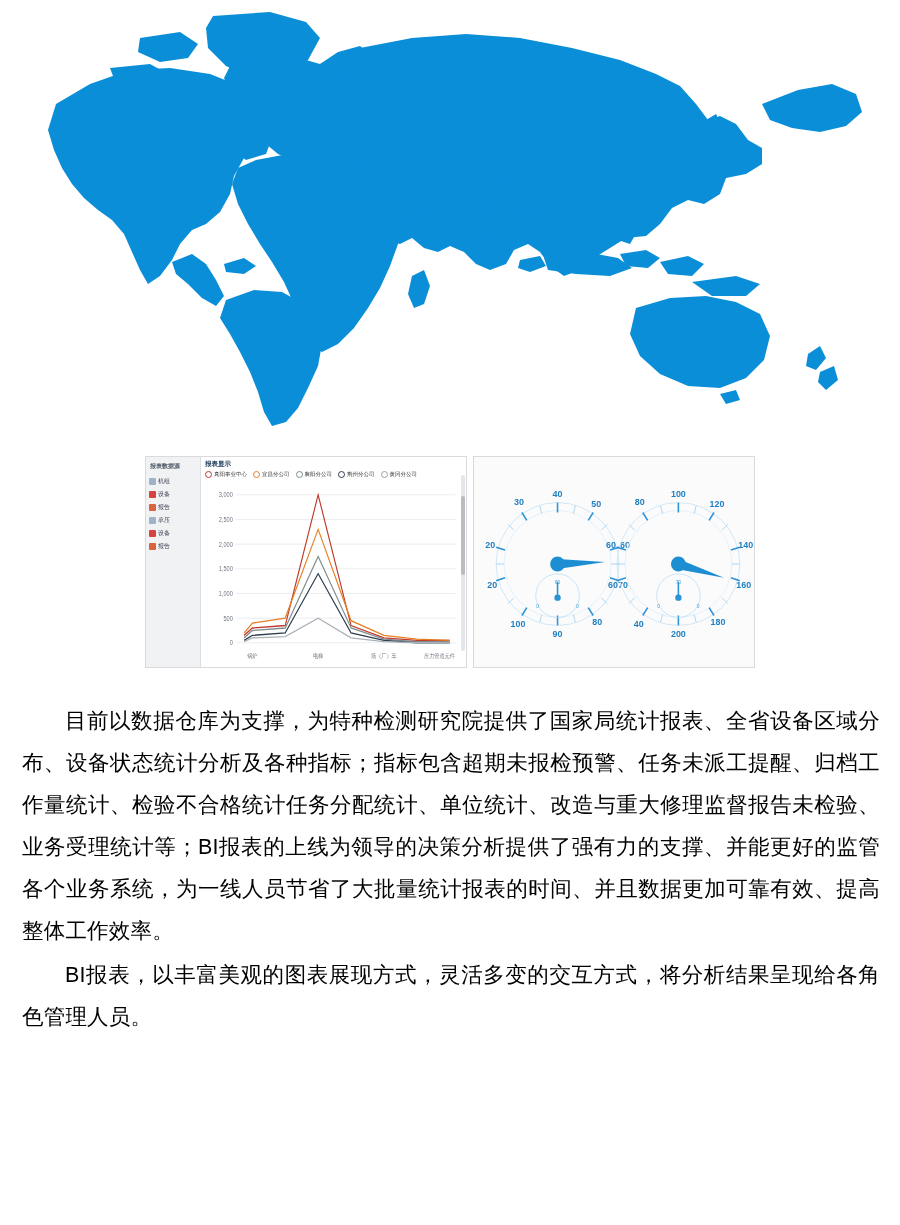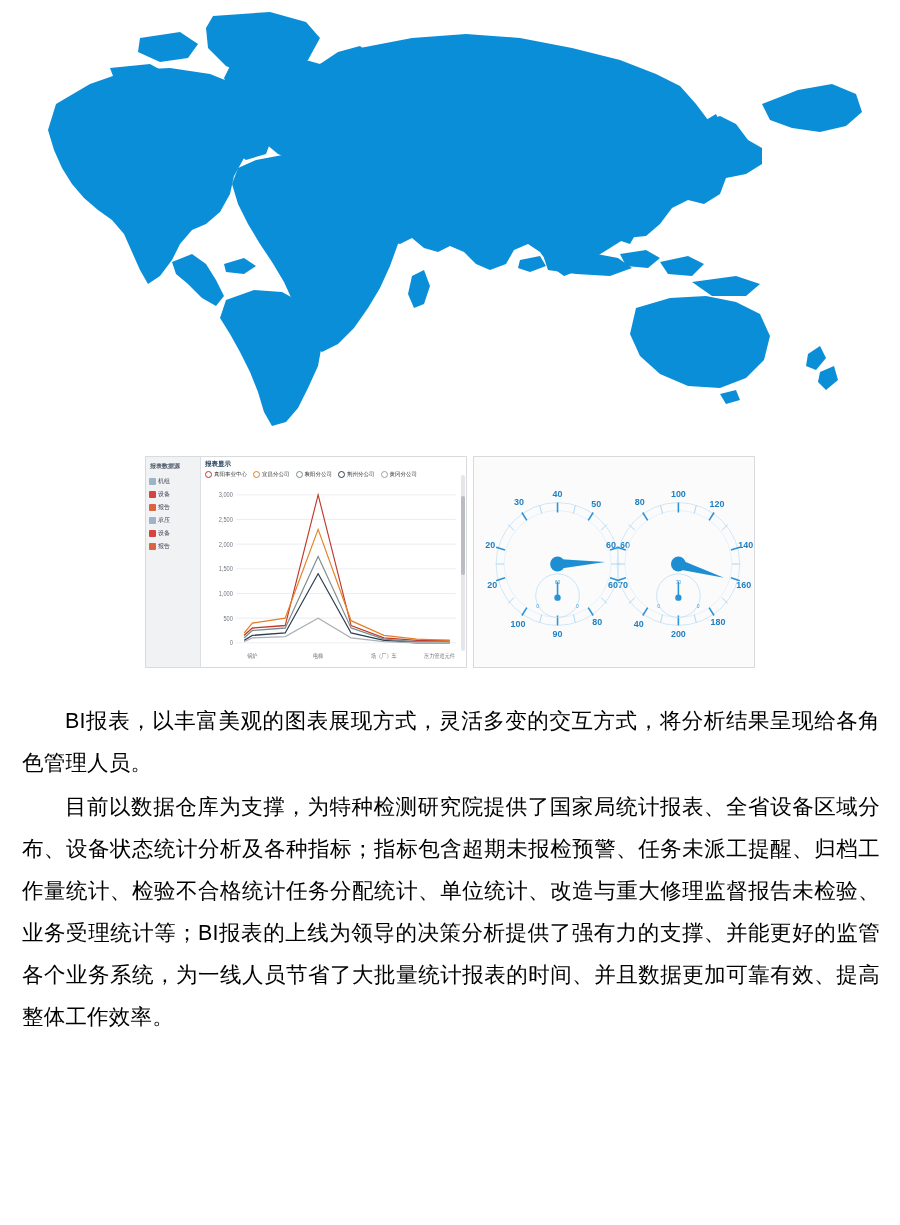--- a/index.html
+++ b/index.html
@@ -462,15 +462,15 @@
         <g>
           <polygon points="206,103 252,122 204,113" fill="#1e8ed3"></polygon>
           <circle cx="206" cy="108" r="7.5" fill="#1e8ed3"></circle>
         </g>
       </g>
     </svg>
   </div>
 </div>
 
 <div id="article">
+  <p>目前以数据仓库为支撑，为特种检测研究院提供了国家局统计报表、全省设备区域分布、设备状态统计分析及各种指标；指标包含超期未报检预警、任务未派工提醒、归档工作量统计、检验不合格统计任务分配统计、单位统计、改造与重大修理监督报告未检验、业务受理统计等；BI报表的上线为领导的决策分析提供了强有力的支撑、并能更好的监管各个业务系统，为一线人员节省了大批量统计报表的时间、并且数据更加可靠有效、提高整体工作效率。</p>
   <p>BI报表，以丰富美观的图表展现方式，灵活多变的交互方式，将分析结果呈现给各角色管理人员。</p>
-  <p>目前以数据仓库为支撑，为特种检测研究院提供了国家局统计报表、全省设备区域分布、设备状态统计分析及各种指标；指标包含超期未报检预警、任务未派工提醒、归档工作量统计、检验不合格统计任务分配统计、单位统计、改造与重大修理监督报告未检验、业务受理统计等；BI报表的上线为领导的决策分析提供了强有力的支撑、并能更好的监管各个业务系统，为一线人员节省了大批量统计报表的时间、并且数据更加可靠有效、提高整体工作效率。</p>
 </div>
 
 </body></html>

